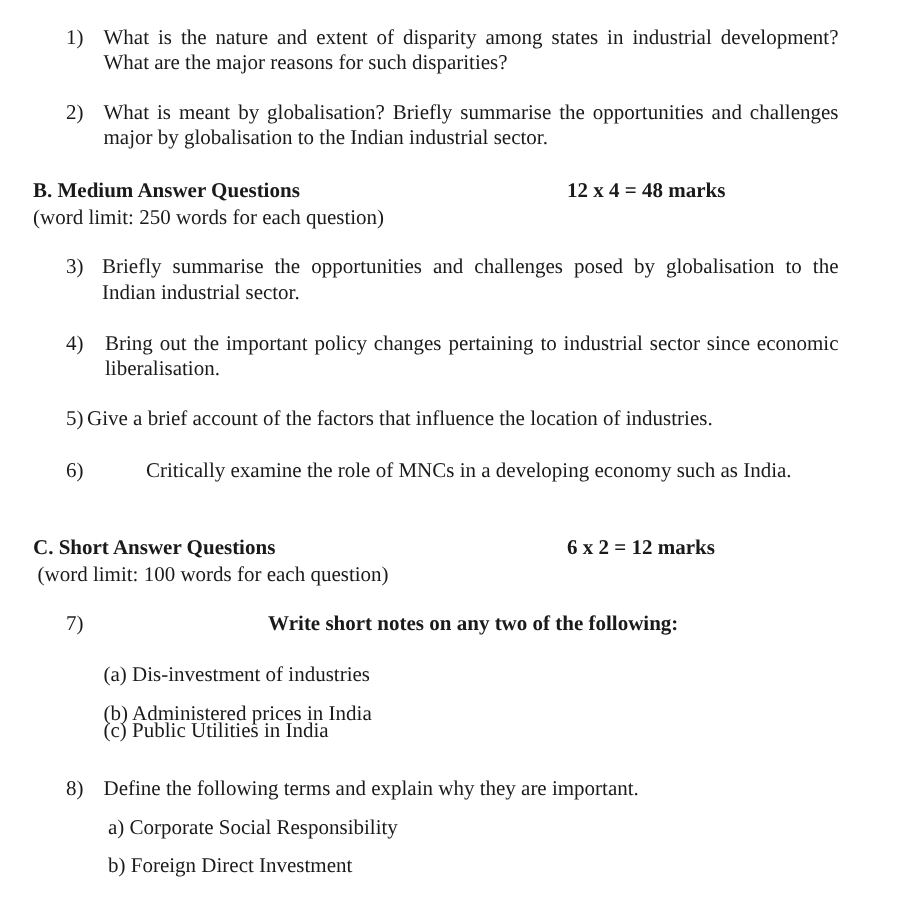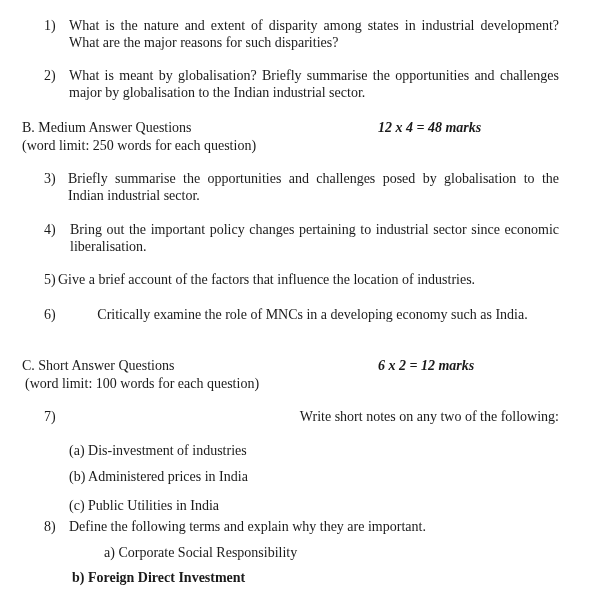--- a/index.html
+++ b/index.html
@@ -27,27 +27,26 @@
       left: 0;
       top: 0;
     }
     .qtext {
       margin-left: 26px;
       text-align: justify;
     }
     .section-title {
       position: absolute;
       left: 22px;
-      font-weight: normal;
+      font-weight: bold;
     }
     .section-marks {
       position: absolute;
       left: 378px;
       font-weight: bold;
-      font-style: italic;
     }
     .section-limit {
       position: absolute;
       left: 22px;
     }
     .sub {
       position: absolute;
       left: 69px;
     }
   </style>
@@ -87,24 +86,24 @@
   <span class="qnum">6)</span>
   <div class="qtext" style="margin-left:22px; text-align:center;">Critically examine the role of MNCs in a developing economy such as India.</div>
 </div>
 
 <div class="section-title" style="top:357px;">C. Short Answer Questions</div>
 <div class="section-marks" style="top:357px;">6 x 2 = 12 marks</div>
 <div class="section-limit" style="top:375px; left:25px;">(word limit: 100 words for each question)</div>
 
 <div class="q" style="top:408px;">
   <span class="qnum">7)</span>
-  <div class="qtext" style="margin-left:28px; text-align:right;">Write short notes on any two of the following:</div>
+  <div class="qtext" style="margin-left:28px; text-align:center;font-weight:bold;">Write short notes on any two of the following:</div>
 </div>
 <div class="sub" style="top:442px;">(a) Dis-investment of industries</div>
 <div class="sub" style="top:468px;">(b) Administered prices in India</div>
-<div class="sub" style="top:497px;">(c) Public Utilities in India</div>
+<div class="sub" style="top:479px;">(c) Public Utilities in India</div>
 
 <div class="q" style="top:518px;">
   <span class="qnum">8)</span>
   <div class="qtext" style="margin-left:25px; text-align:left;">Define the following terms and explain why they are important.</div>
 </div>
-<div class="sub" style="top:544px; left:72px;margin-left:32px;">a) Corporate Social Responsibility</div>
-<div class="sub" style="top:569px; left:72px;font-weight:bold;">b) Foreign Direct Investment</div>
+<div class="sub" style="top:544px; left:72px;">a) Corporate Social Responsibility</div>
+<div class="sub" style="top:569px; left:72px;">b) Foreign Direct Investment</div>
 
 </body></html>

